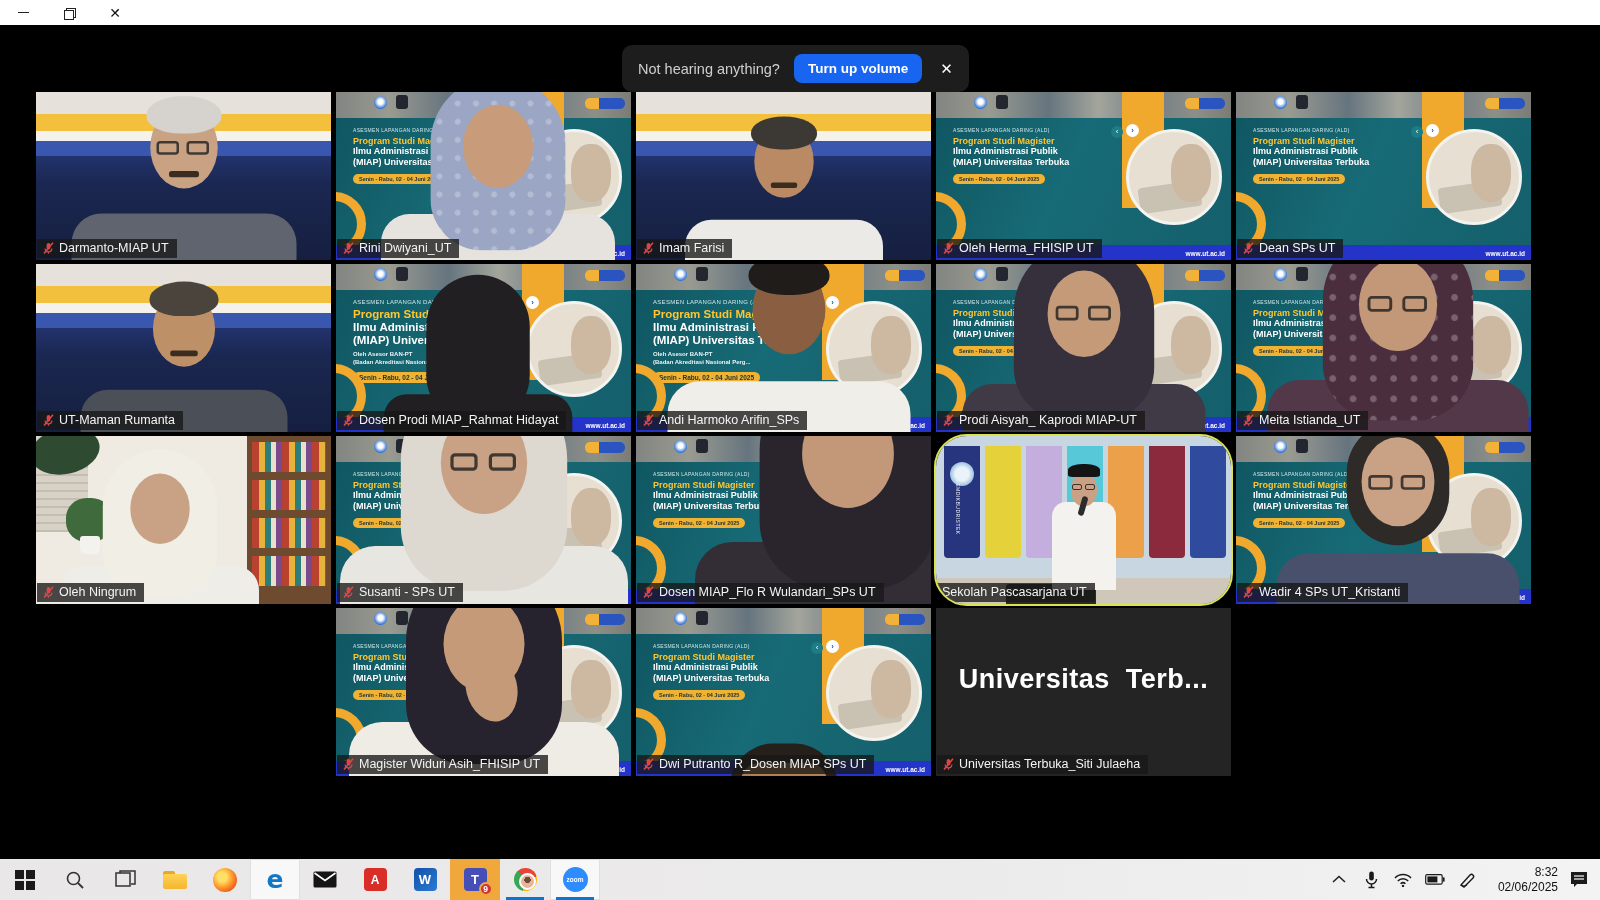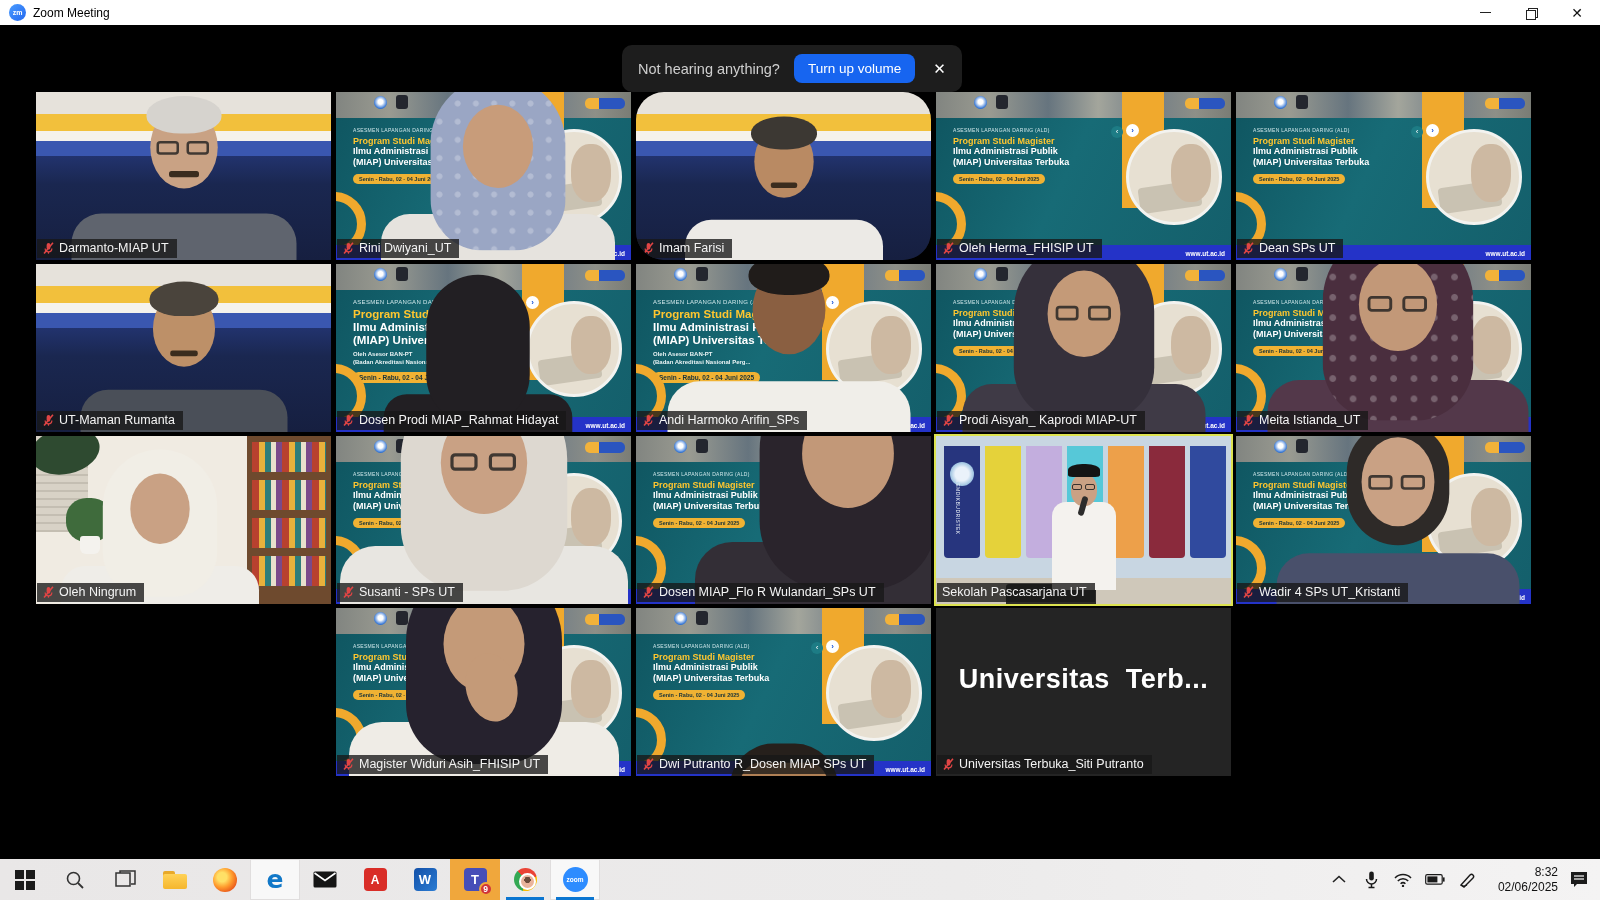--- a/index.html
+++ b/index.html
@@ -20,27 +20,27 @@
   .glyph-restore::after  { content:""; position:absolute; left:0; top:2px; width:8px; height:8px; border:1px solid #222; background:#fff; }
   .glyph-close { font-size:14px; color:#111; line-height:1; }
 
   
   .stage { position:absolute; left:0; top:25px; width:1600px; height:834px; background:#000; }
 
   
   .toast { position:absolute; left:622px; top:20px; height:47px; background:#1d1d1d; border-radius:10px;
            display:flex; align-items:center; padding:0 16px; gap:14px; z-index:50; }
   .toast-msg { color:#cfcfcf; font-size:14.5px; white-space:nowrap; }
-  .toast-btn { background:#1765f0; color:#fff; font-weight:normal; font-size:13.5px; border:none;
+  .toast-btn { background:#1765f0; color:#fff; font-weight:bold; font-size:13.5px; border:none;
                border-radius:8px; padding:7px 14px; white-space:nowrap;text-align:center; }
   .toast-x { color:#fff; font-size:15px; margin-left:4px; }
 
   
   .tile { position:absolute; width:295px; height:168px; background:#111; overflow:hidden; }
-  .tile.active { outline:2px solid #dce24f; outline-offset:0; z-index:5; }
+  .tile.active { outline:2px solid #dce24f; outline-offset:0; z-index:5;border-radius:31px; }
   .video { position:absolute; inset:0; overflow:hidden; }
   .name-label { position:absolute; left:1px; bottom:2px; max-width:97%; background:rgba(23,23,23,0.78);
                 color:#f4f4f4; font-size:12.5px; padding:2px 8px 3px 5px; display:flex; align-items:center;
                 gap:4px; white-space:nowrap; overflow:hidden; z-index:6; }
 
   
   .vb { position:absolute; inset:0; background:linear-gradient(115deg,#0f5560 0%, #176b76 45%, #145f6b 100%); }
   .vb-photo { position:absolute; left:0; top:0; right:0; height:26px;
               background:linear-gradient(90deg,#8e8a84,#a9a296 18%,#6f7680 38%,#b3aca0 55%,#7b7f88 72%,#9b948a 88%,#857f76); opacity:.9; }
   .vb-logo1 { position:absolute; left:38px; top:4px; width:13px; height:13px; border-radius:50%;
@@ -147,24 +147,20 @@
   .tray { margin-left:auto; display:flex; align-items:center; gap:2px; padding-right:6px; }
   .tray-item { width:30px; height:41px; display:flex; align-items:center; justify-content:center; }
   .tray-clock { width:78px; text-align:right; font-size:12px; color:#111; line-height:1.25; padding-right:4px; }
 
   svg { display:block; }
 </style>
 </head>
 <body>
 
 <div class="titlebar">
-  <div class="tb-app">
-    <div class="zm-logo">zm</div>
-    <div class="tb-title">Zoom Meeting</div>
-  </div>
   <div class="win-btn">
       <div class="glyph-min"></div>
     </div>
   <div class="win-btn">
       <div class="glyph-restore"></div>
     </div>
   <div class="win-btn">
       <div class="glyph-close">✕</div>
     </div>
 </div>
@@ -224,21 +220,21 @@
         <div class="name-label">
           <svg viewBox="0 0 14 14" width="13" height="13">
             <rect x="5" y="1.2" width="4" height="7" rx="2" fill="#e04545"></rect>
             <path d="M3.4 7 a3.6 3.6 0 0 0 7.2 0" stroke="#e04545" stroke-width="1.3" fill="none"></path>
             <line x1="7" y1="10.6" x2="7" y2="12.6" stroke="#e04545" stroke-width="1.3"></line>
             <line x1="11.8" y1="0.8" x2="2.2" y2="12.4" stroke="#e04545" stroke-width="1.7"></line>
           </svg>
           <span>Rini Dwiyani_UT</span>
         </div>
       </div>
-      <div class="tile" style="left: 636px; top: 67px; border-radius: 28px;">
+      <div class="tile" style="left: 636px; top: 67px;">
         <div class="video">
           <div class="bg-stage"></div>
           <div class="person" style="left: 50%; bottom: -6px; transform: translateX(-50%) scale(1.1);">
             <div class="pp" style="left: 10px; top: 108px; width: 180px; height: 46px; border-radius: 24px 24px 0px 0px; background: rgb(236, 234, 230);"></div>
             <div class="pp" style="left: 73px; top: 22px; width: 54px; height: 66px; border-radius: 50%; background: rgb(185, 138, 99);"></div>
             <div class="pp" style="left: 70px; top: 14px; width: 60px; height: 30px; border-radius: 50% 50% 45% 45%; background: rgb(60, 56, 51);"></div>
             <div class="pp" style="left: 88px; top: 74px; width: 24px; height: 5px; background: rgb(58, 44, 30); border-radius: 2px;"></div>
           </div>
         </div>
         <div class="name-label">
@@ -696,21 +692,21 @@
             <div class="share-text">Universitas  Terb...</div>
           </div>
         </div>
         <div class="name-label">
           <svg viewBox="0 0 14 14" width="13" height="13">
             <rect x="5" y="1.2" width="4" height="7" rx="2" fill="#e04545"></rect>
             <path d="M3.4 7 a3.6 3.6 0 0 0 7.2 0" stroke="#e04545" stroke-width="1.3" fill="none"></path>
             <line x1="7" y1="10.6" x2="7" y2="12.6" stroke="#e04545" stroke-width="1.3"></line>
             <line x1="11.8" y1="0.8" x2="2.2" y2="12.4" stroke="#e04545" stroke-width="1.7"></line>
           </svg>
-          <span>Universitas Terbuka_Siti Putranto</span>
+          <span>Universitas Terbuka_Siti Julaeha</span>
         </div>
       </div>
     </div>
 </div>
 
 <div class="taskbar">
   <div id="tb-items" style="display:flex;">
       <div class="tb-cell">
         <div class="ic-start">
           <div></div>

